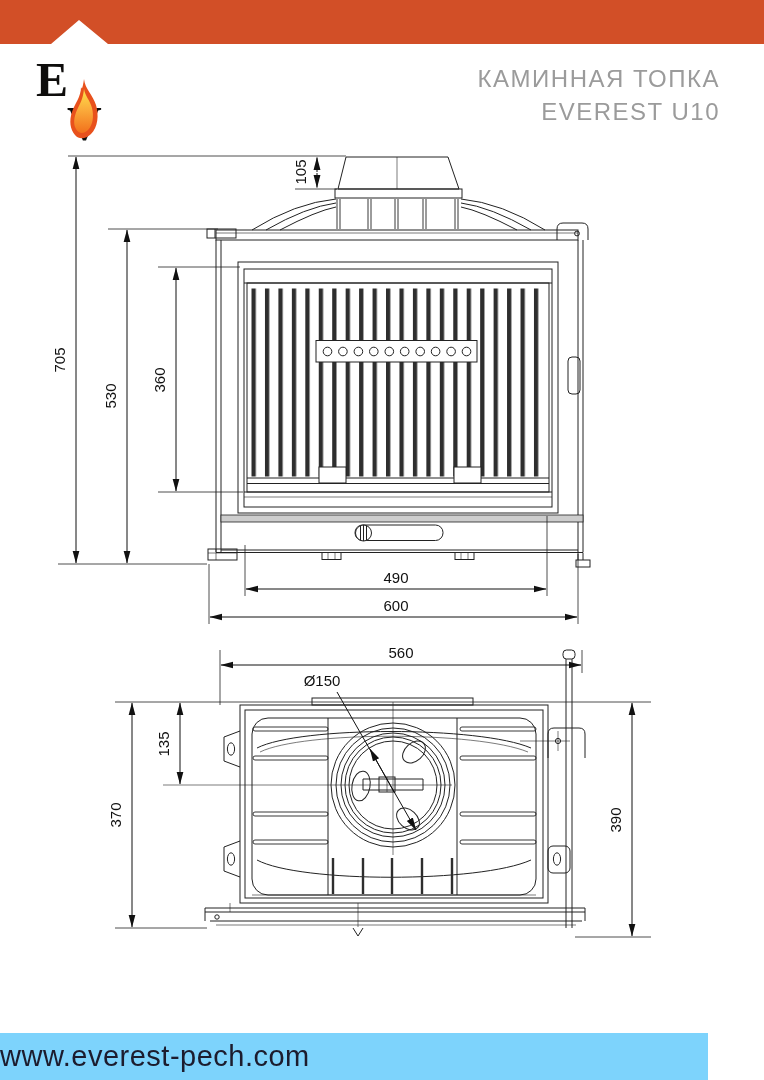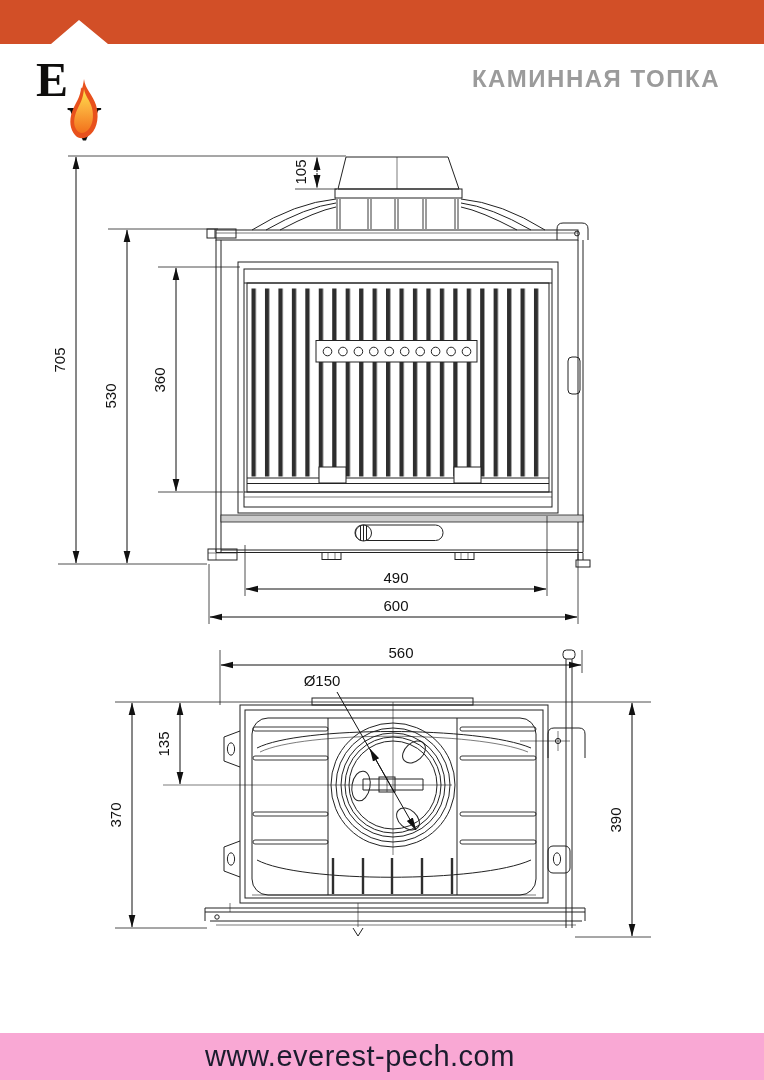--- a/index.html
+++ b/index.html
@@ -8,24 +8,24 @@
   
   .top-banner{position:absolute;left:0;top:0;width:764px;height:44px;background:#d24f27;
       clip-path:polygon(0 0,764px 0,764px 44px,108px 44px,79px 20px,51px 44px,0 44px);}
   .logo{position:absolute;left:36px;top:52px;height:64px;
       font-family:"Liberation Serif",serif;font-weight:bold;font-size:48px;
       letter-spacing:-2px;color:#0e0d0c;white-space:nowrap;}
   .logo .flame-wrap{position:relative;display:inline-block;width:34px;}
   .logo .v-letter{position:absolute;left:1px;top:0;}
   .logo .flame-svg{position:absolute;left:3px;top:-17px;}
   .product-title{position:absolute;right:44px;top:62px;text-align:right;
-      color:#9b9b9b;font-size:24px;line-height:33px;letter-spacing:1.5px;font-weight:700;}
+      color:#9b9b9b;font-size:24px;line-height:33px;letter-spacing:1.5px;font-weight:400;}
   
-  .bottom-banner{position:absolute;left:0;bottom:0;width:764px;height:47px;background:#f9a8d4;
-      text-align:center;}
+  .bottom-banner{position:absolute;left:0;bottom:0;width:708px;height:47px;background:#7dd3fc;
+      text-align:left;}
   .bottom-banner .url{display:inline-block;margin-right:44px;line-height:47px;
       font-size:29px;color:#1c1c2e;letter-spacing:0.5px;}
   
   svg.drawing{position:absolute;left:0;top:0;}
   .ln{stroke:#222;stroke-width:1;fill:none;}
   .thin{stroke:#222;stroke-width:0.6;fill:none;}
   .ext{stroke:#222;stroke-width:0.8;fill:none;}
   .dimln{stroke:#111;stroke-width:1;fill:none;}
   .dim{font-family:"Liberation Sans",sans-serif;font-size:15px;fill:#111;}
   .whitefill{fill:#ffffff;stroke:#222;stroke-width:1;}
@@ -45,20 +45,21 @@
           <stop offset="1" stop-color="#f2711c"></stop>
         </linearGradient>
       </defs>
       <path d="M15,0 C16,10 24,16 27,26 C30,36 29,48 22,55 C17,60 10,61 6,56 C1,50 0,42 3,33 C6,24 12,18 12,8 C13,12 14,7 15,0 Z" fill="#e8511c"></path>
       <path d="M15,10 C16,17 21,21 23,29 C25,37 24,46 19,51 C15,55 10,55 7,50 C4,45 5,38 8,31 C11,25 14,20 15,10 Z" fill="url(#flameInner)"></path>
     </svg></span>
 </div>
 
 <div class="product-title">
   <div>КАМИННАЯ ТОПКА</div>
+  <div>EVEREST U10</div>
 </div>
 
 <svg class="drawing" width="764" height="1080" viewBox="0 0 764 1080">
   <defs>
     <marker id="ah" viewBox="0 0 12 8" refX="11.5" refY="4" markerWidth="13" markerHeight="9" orient="auto-start-reverse">
       <path d="M12,4 L0,0.8 L0,7.2 Z" fill="#111"></path>
     </marker>
     <pattern id="grill" width="13.45" height="300" patternUnits="userSpaceOnUse" patternTransform="translate(251.5,288)">
       <rect x="0" y="0" width="4.3" height="300" fill="#2e2e2e"></rect>
     </pattern>

